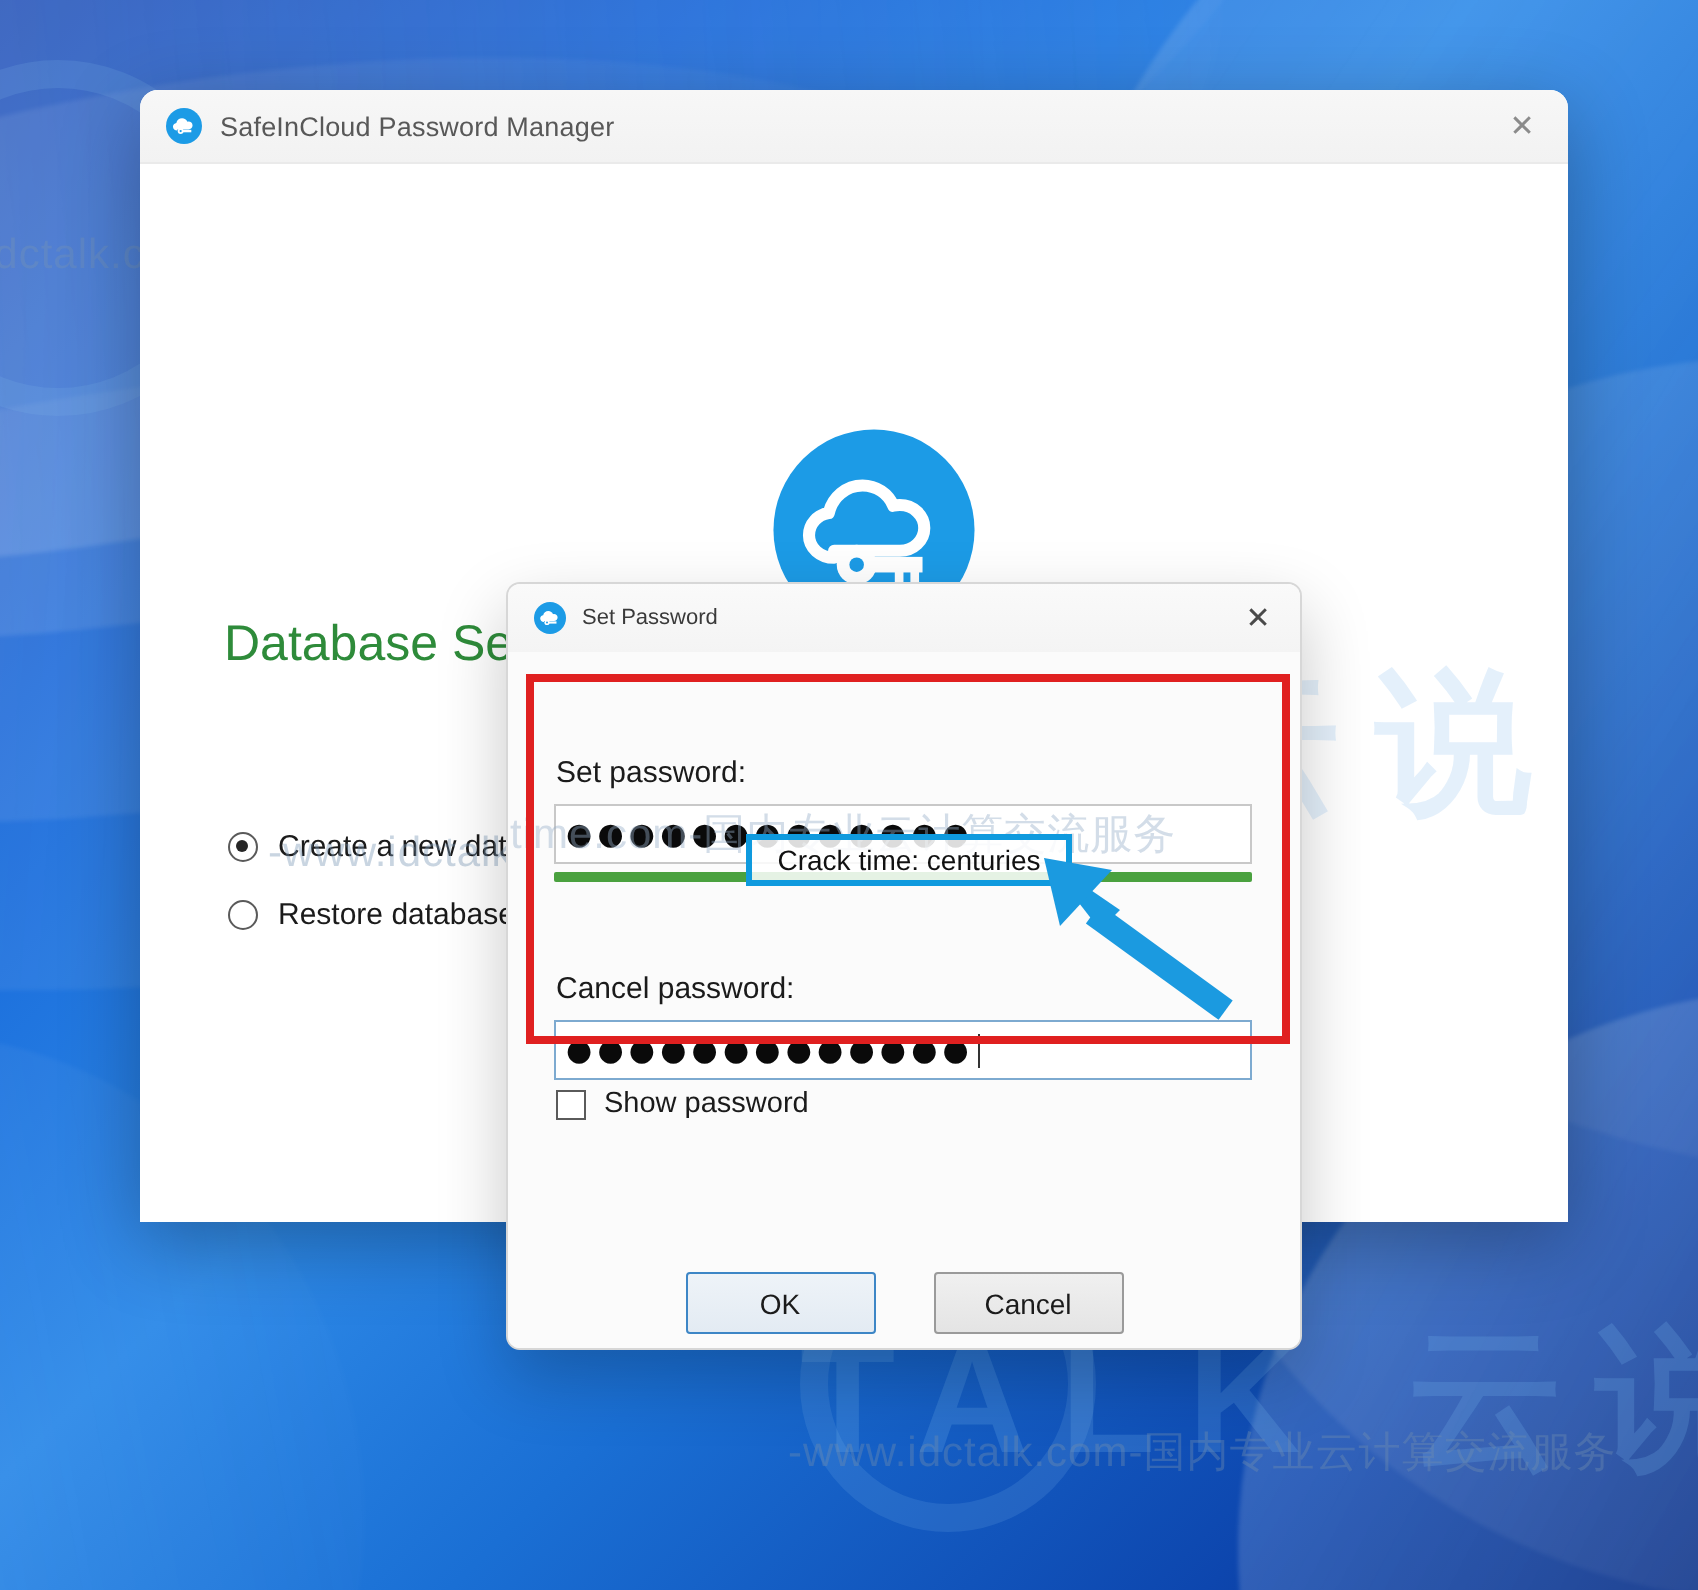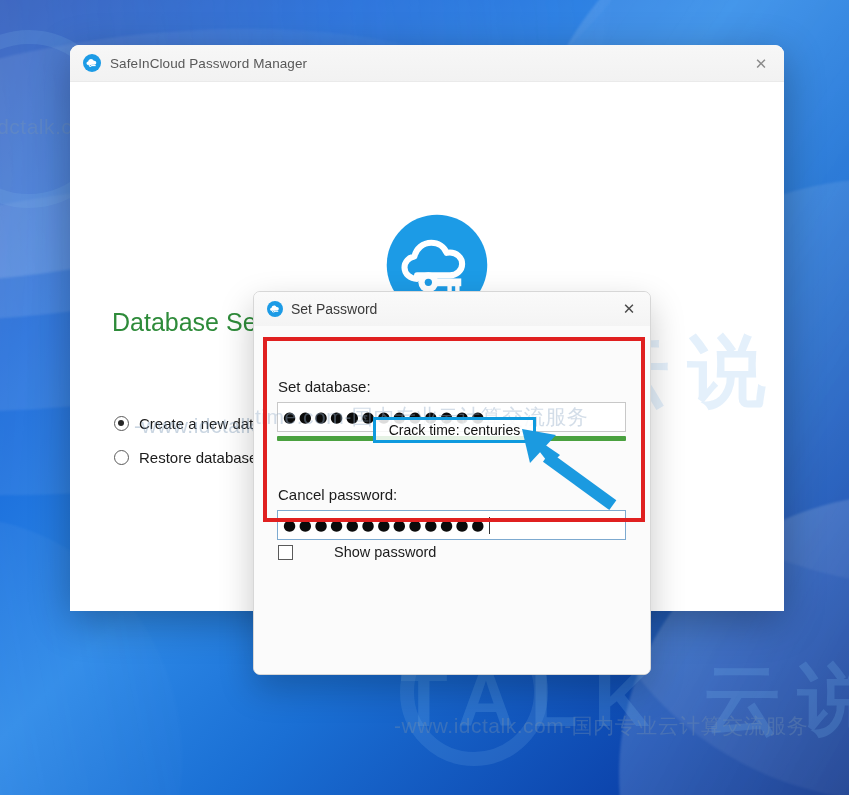--- a/index.html
+++ b/index.html
@@ -81,21 +81,21 @@
 
   
   .modal{
     position:absolute;left:253px;top:291px;width:396px;height:382px;
     background:#fbfbfb;border:1px solid #d7d7d7;border-radius:7px;
     box-shadow:0 14px 34px rgba(0,0,0,.22);overflow:hidden;
   }
   .modal-titlebar{height:34px;background:linear-gradient(#fafafa,#f4f4f4);
     display:flex;align-items:center;position:relative;}
   .modal-title-icon{width:16px;height:16px;margin-left:13px;margin-right:8px;flex:0 0 auto;}
-  .modal-title-text{font-size:14px;color:#3a3a3a;}
+  .modal-title-text{font-size:11px;color:#3a3a3a;}
   .modal-close{position:absolute;right:0;top:0;width:42px;height:34px;
     display:flex;align-items:center;justify-content:center;color:#4a4a4a;font-size:15px;}
   .modal-body{position:relative;height:348px;background:#fbfbfb;}
 
   .field-label{position:absolute;left:24px;font-size:15px;color:#1b1b1b;}
   .lbl-set{top:52px;}
   .lbl-confirm{top:160px;}
 
   .pw-input{
     position:absolute;left:23px;width:349px;height:30px;box-sizing:border-box;
@@ -107,21 +107,21 @@
   .dots{font-size:15px;letter-spacing:2.6px;color:#0a0a0a;line-height:1;
     font-family:"DejaVu Sans",sans-serif;}
   .caret{width:1px;height:17px;background:#333;margin-left:2px;}
 
   .strength-bar{position:absolute;left:23px;top:110px;width:349px;height:5px;
     background:#4aa13f;border-radius:1px;}
 
   .show-pw{position:absolute;left:24px;top:218px;display:flex;align-items:center;}
   .chk{width:13px;height:13px;border:1.4px solid #5a5a5a;background:#fff;
     margin-right:9px;flex:0 0 auto;}
-  .chk-label{font-size:14.5px;color:#1b1b1b;margin-left:32px;}
+  .chk-label{font-size:14.5px;color:#1b1b1b;}
 
   .modal-buttons{position:absolute;left:0;right:0;top:310px;display:flex;
     justify-content:center;gap:29px;}
   .mbtn{width:93px;height:29px;border-radius:2px;font-size:14px;color:#1b1b1b;
     display:flex;align-items:center;justify-content:center;}
   .mbtn.ok{background:linear-gradient(#eef3f8,#e3ebf3);border:1.6px solid #3d86c6;}
   .mbtn.cancel{background:linear-gradient(#f0f0f0,#e4e4e4);border:1px solid #9a9a9a;}
 
   
   .anno-rect{position:absolute;left:263px;top:337px;width:382px;height:185px;
@@ -231,39 +231,41 @@
       <circle cx="13" cy="20.5" r="2.6" fill="#fff"></circle>
       <rect x="15" y="19.4" width="7.5" height="2.2" fill="#fff"></rect>
       <circle cx="13" cy="20.5" r="1" fill="#1c9be6"></circle>
     </svg>
     <span class="modal-title-text">Set Password</span>
     <div class="modal-close">✕</div>
   </div>
 
   <div class="modal-body">
 
-    <div class="field-label lbl-set">Set database:</div>
+    <div class="field-label lbl-set">Set password:</div>
     <div class="pw-input pw1">
       <span class="dots">●●●●●●●●●●●●●</span>
     </div>
 
     <div class="strength-bar"></div>
 
     <div class="field-label lbl-confirm">Cancel password:</div>
     <div class="pw-input pw2">
       <span class="dots">●●●●●●●●●●●●●</span>
       <span class="caret"></span>
     </div>
 
     <div class="show-pw">
       <span class="chk"></span>
       <span class="chk-label">Show password</span>
     </div>
 
     <div class="modal-buttons">
+      <div class="mbtn ok">OK</div>
+      <div class="mbtn cancel">Cancel</div>
     </div>
   </div>
 </div>
 
 <div class="wm wm-line wm-line4">time.com-国内专业云计算交流服务</div>
 
 <div class="anno-rect"></div>
 <div class="anno-callout">Crack time: centuries</div>
 <svg class="anno-arrow" viewBox="0 0 120 85">
   <g fill="#1b9ae0">

